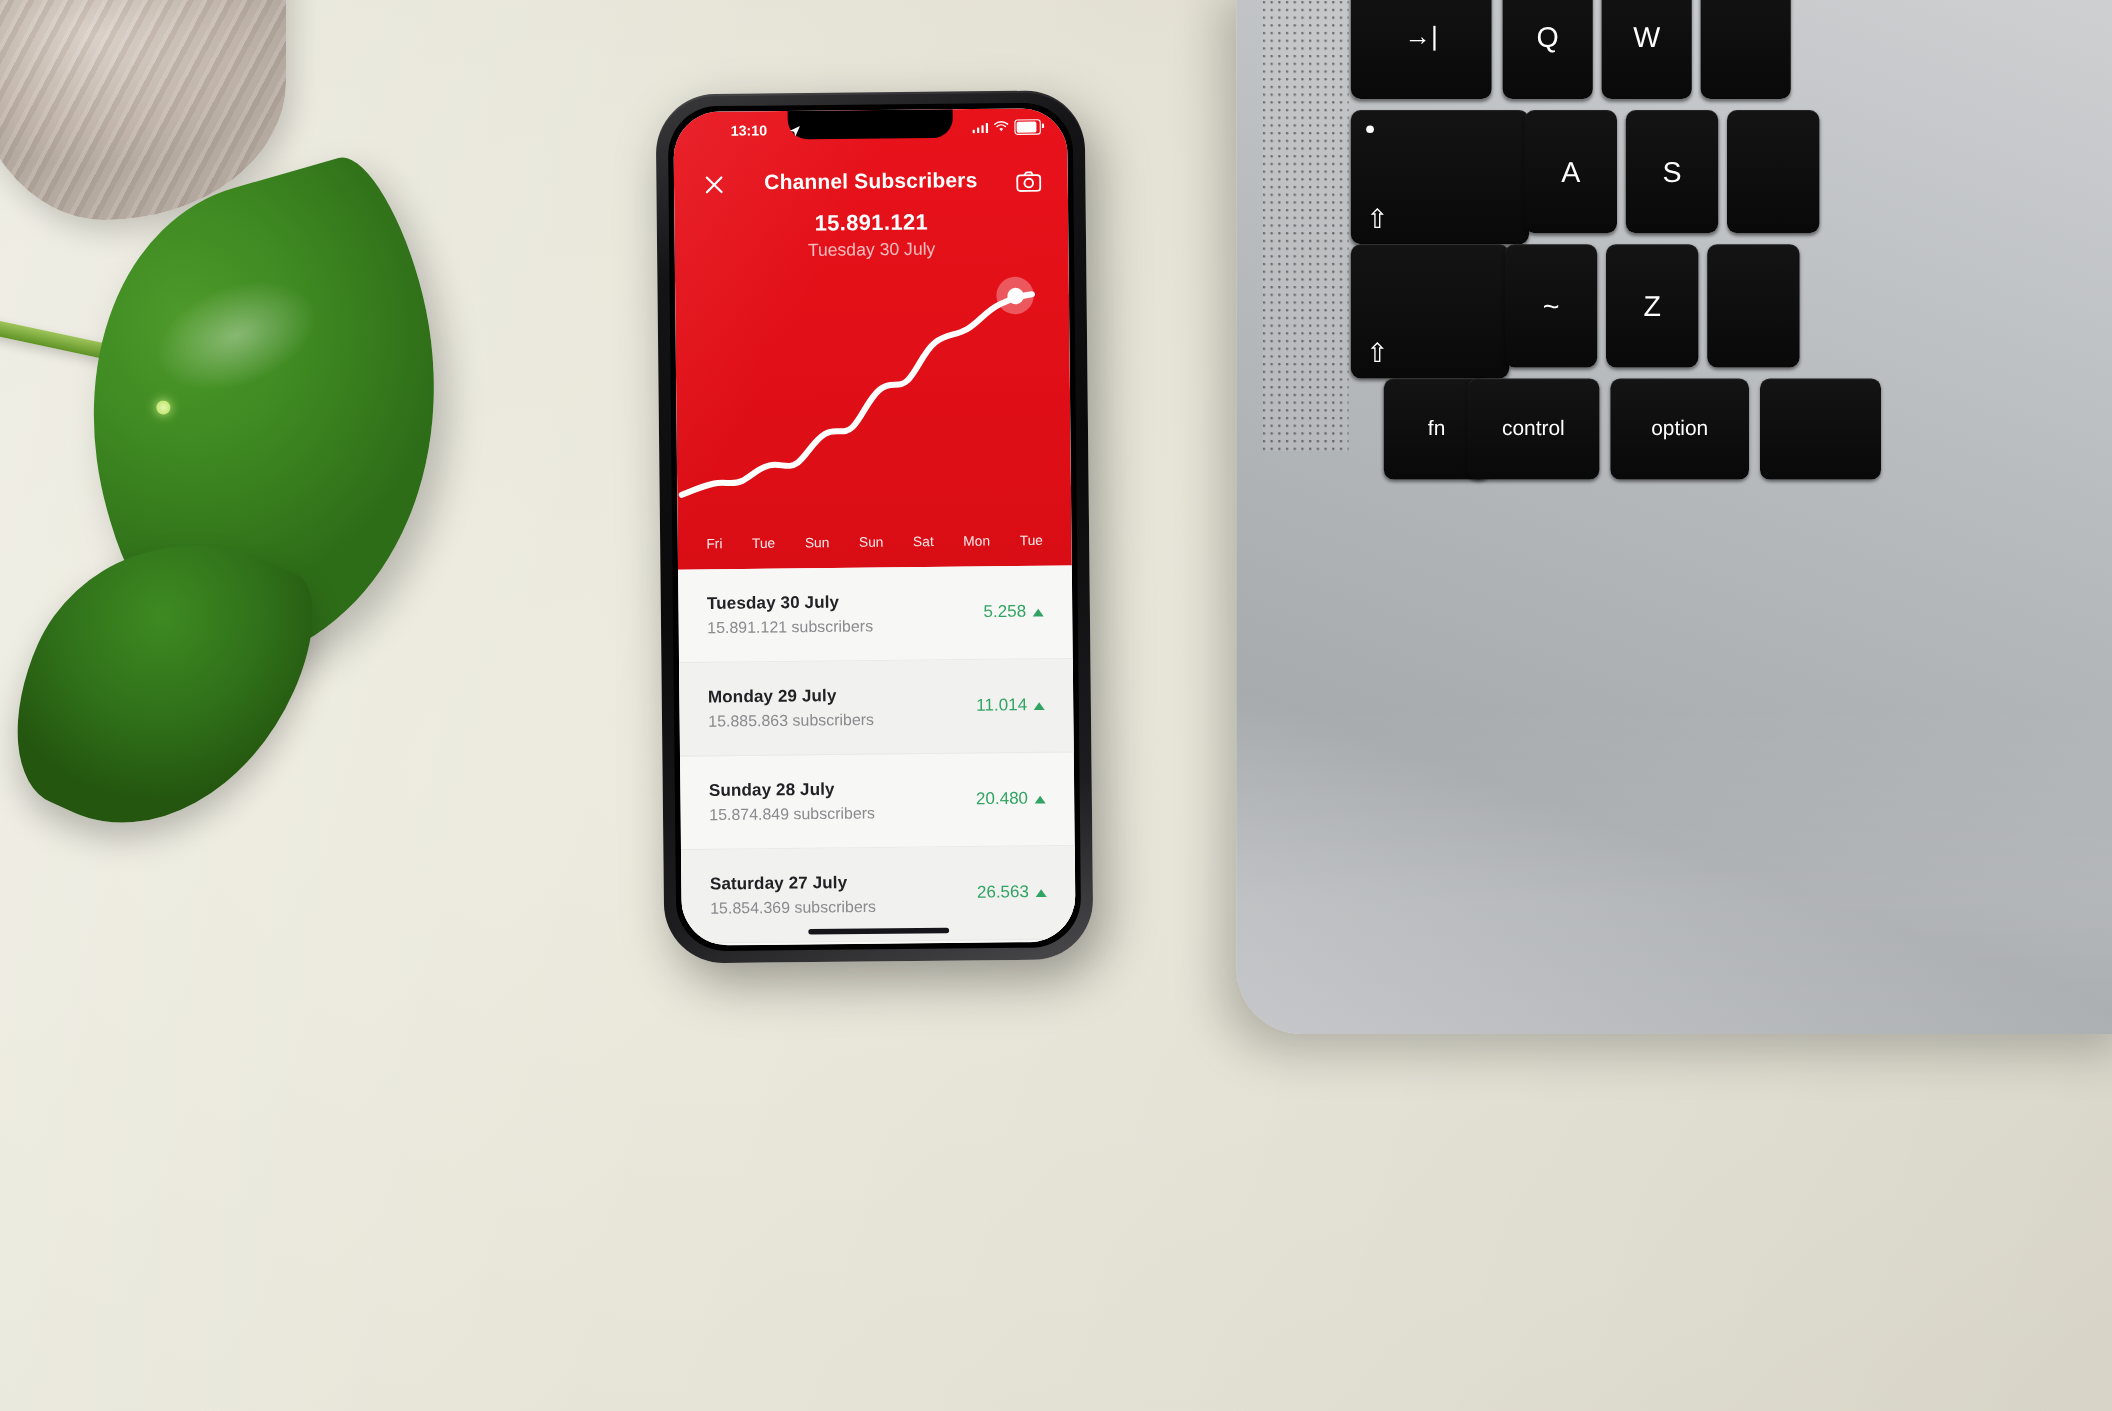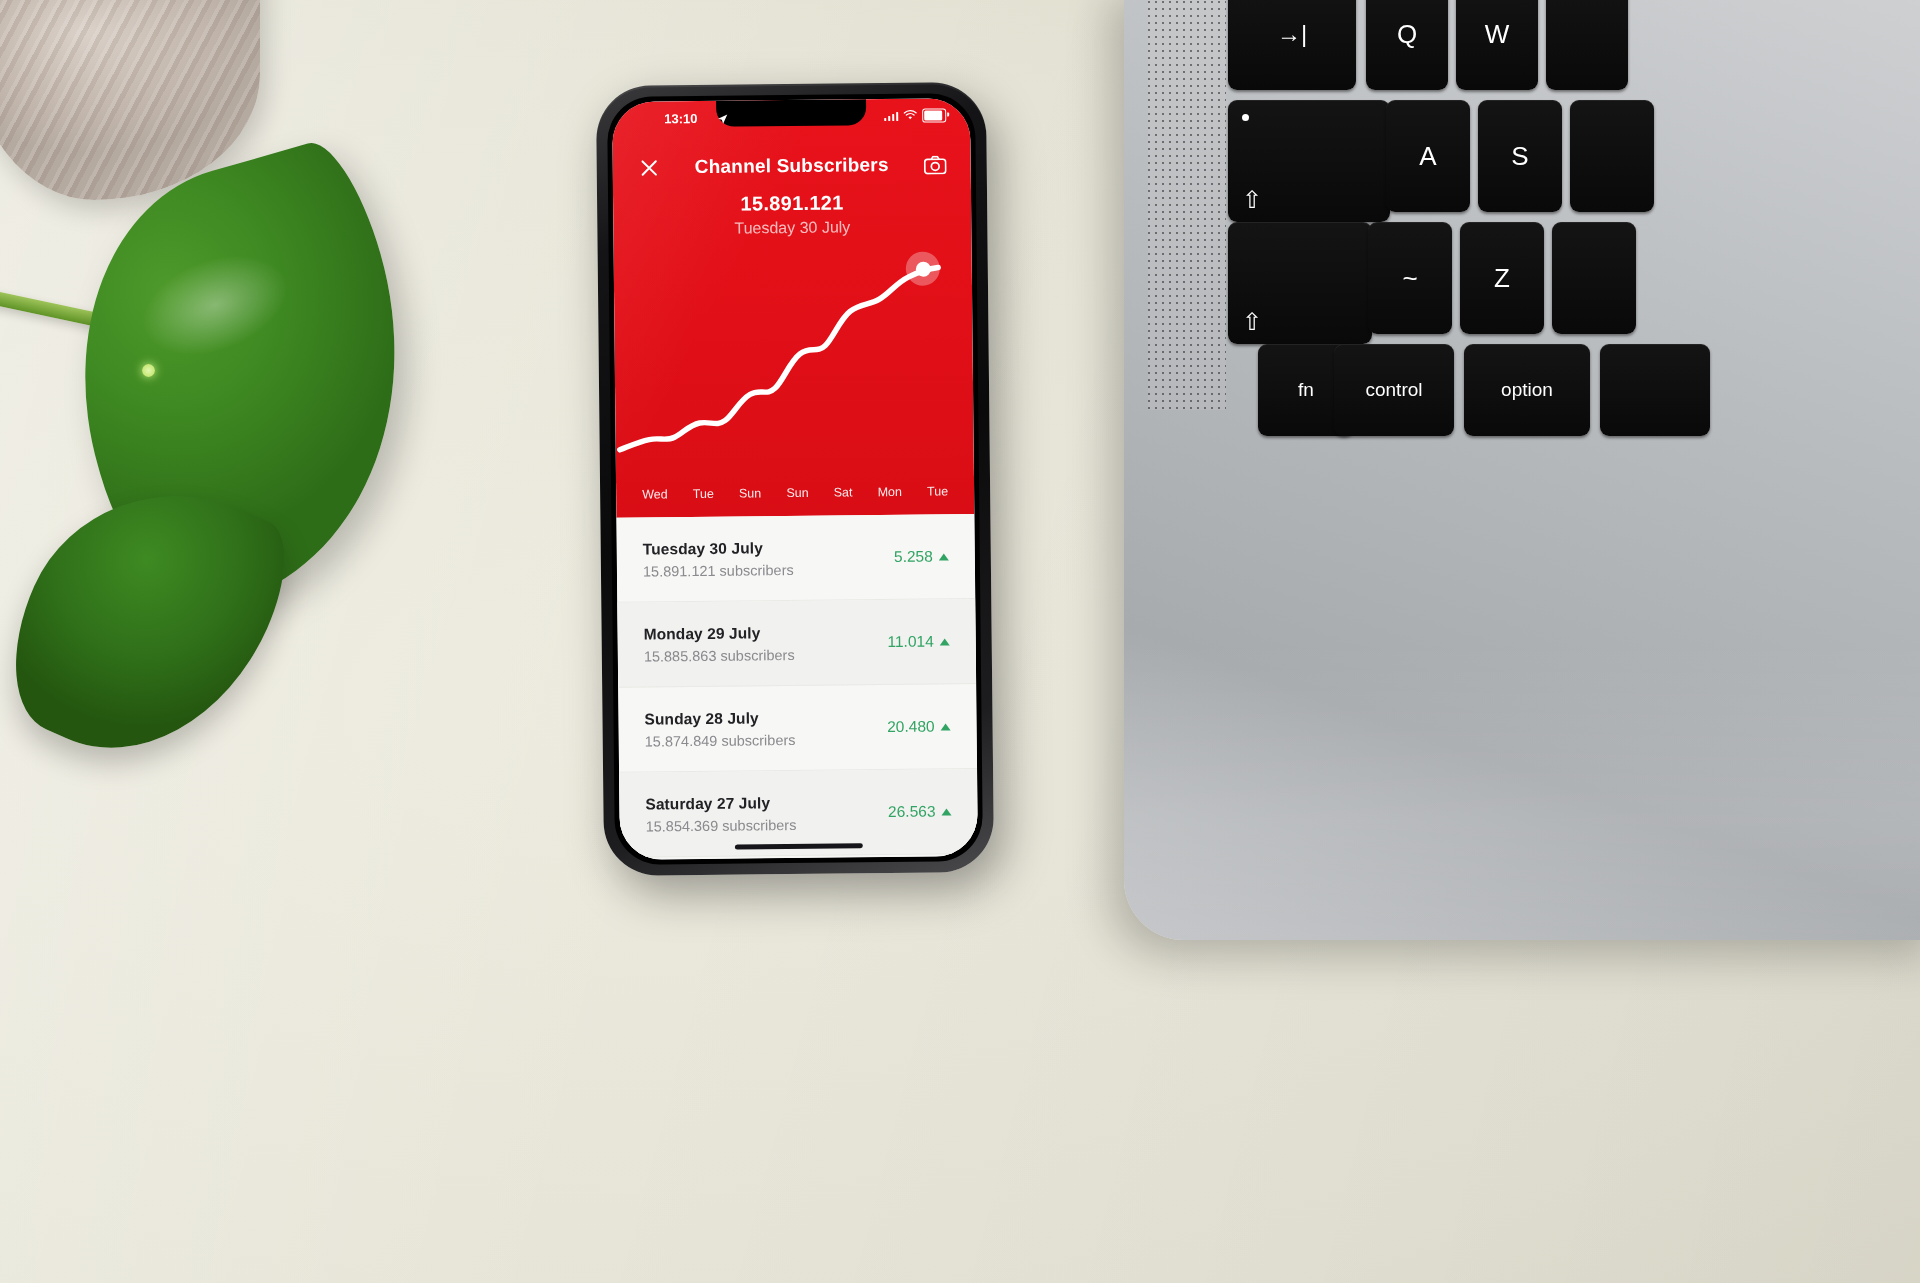--- a/index.html
+++ b/index.html
@@ -335,21 +335,21 @@
                    C 186 96, 192 104, 200 96
                    C 208 88, 214 70, 224 62
                    C 234 54, 242 56, 252 50
                    C 262 44, 268 34, 280 28
                    C 292 22, 300 20, 308 19" fill="none" stroke="#ffffff" stroke-width="5.4" stroke-linecap="round" stroke-linejoin="round"></path>
         </svg>
         <div class="knob" style="left:292px;top:3px;"></div>
       </div>
 
       <div class="axis">
-        <span>Wed</span>
+        <span>Fri</span>
         <span>Tue</span>
         <span>Sun</span>
         <span>Sun</span>
         <span>Sat</span>
         <span>Mon</span>
         <span>Tue</span>
       </div>
     </div>
 
     <div class="list">

